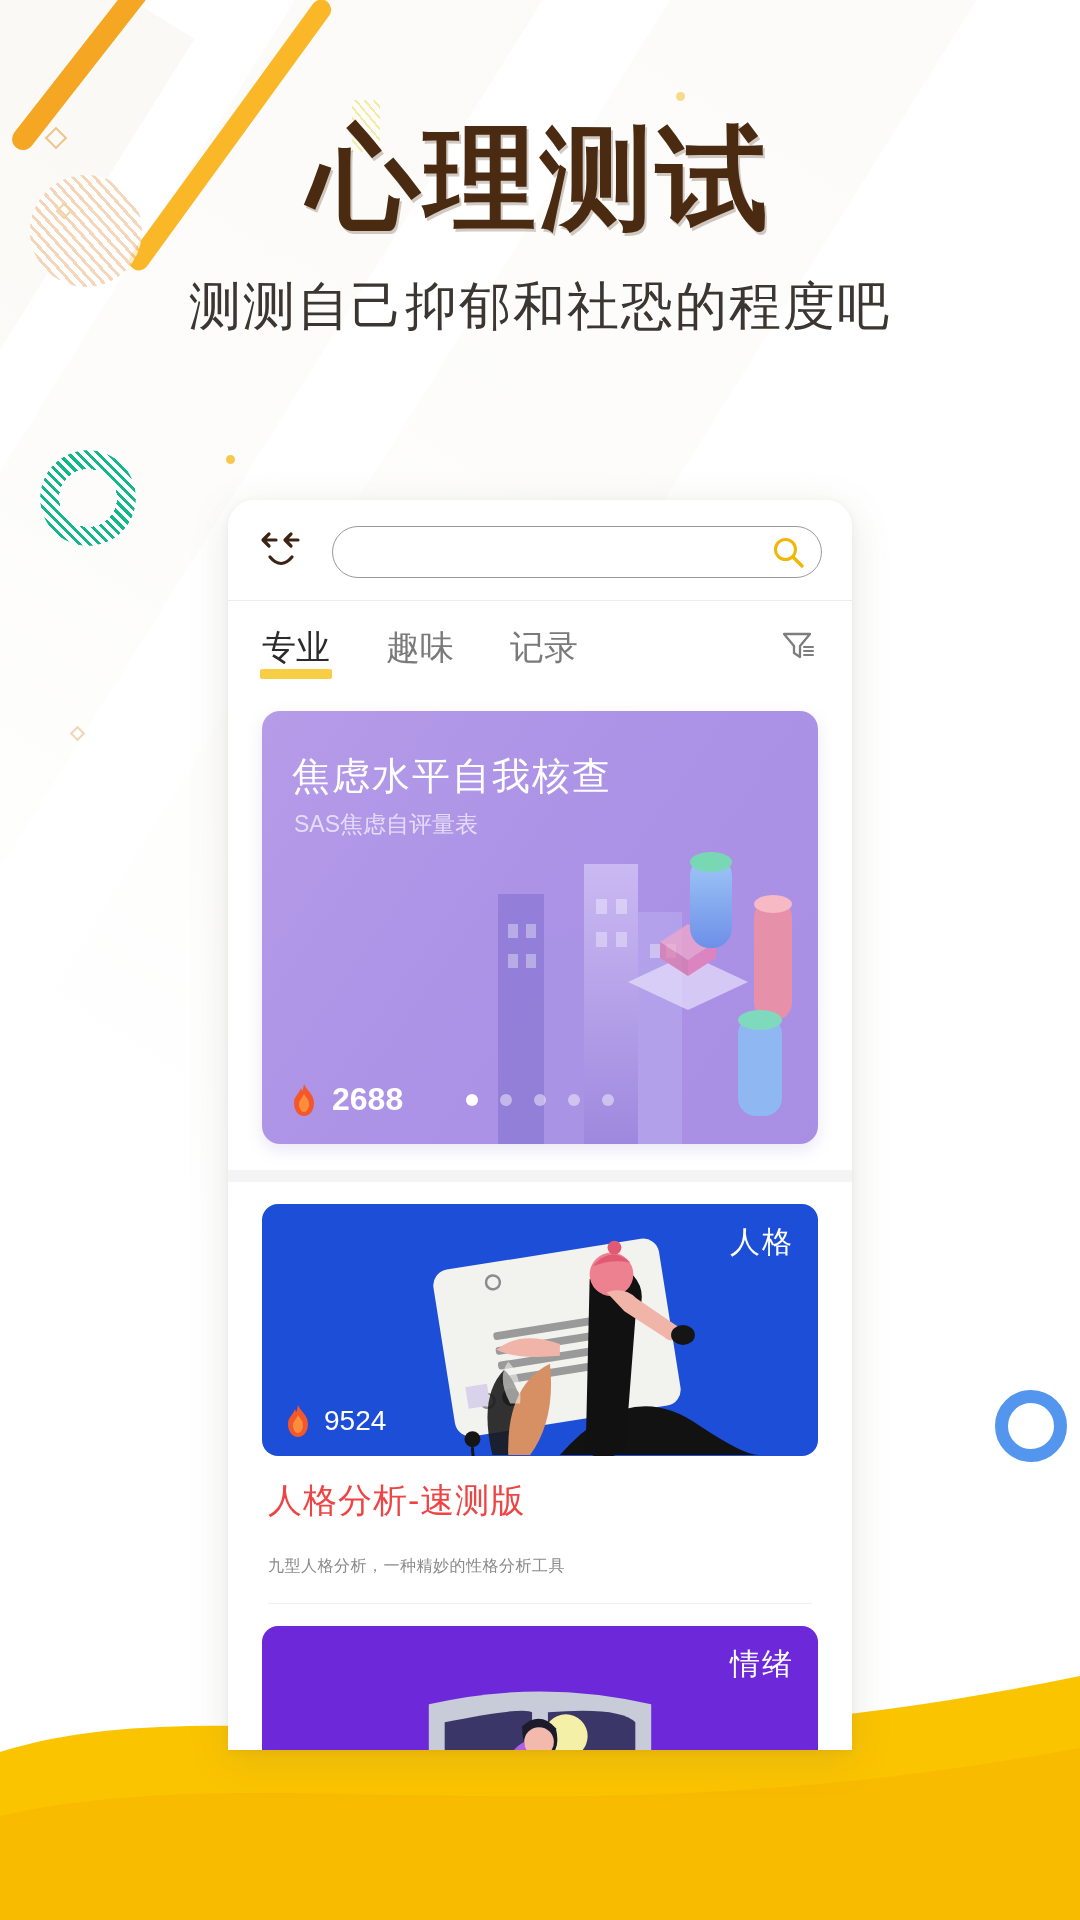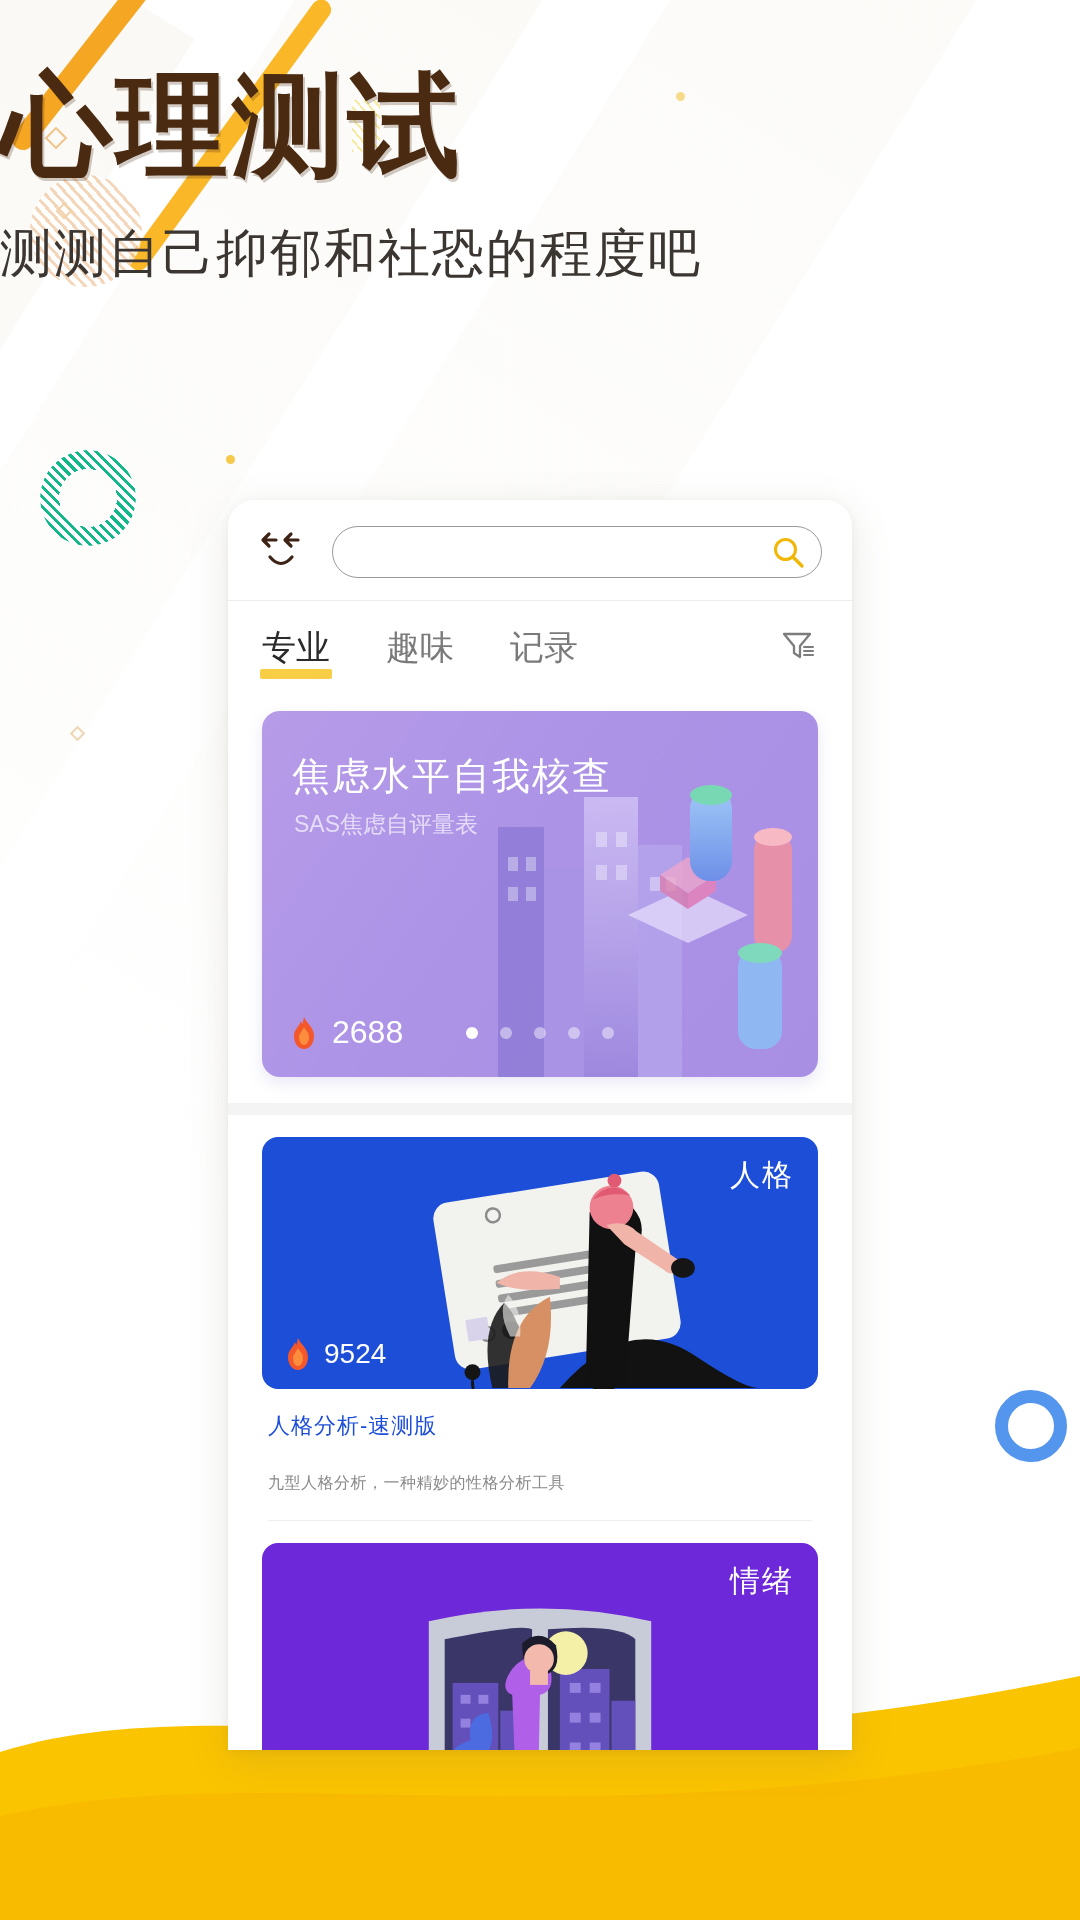--- a/index.html
+++ b/index.html
@@ -76,21 +76,21 @@
     background:#F6C84C;
   }
   .dot-1 { left:226px; top:455px; }
   .dot-2 { left:676px; top:92px; background:#F7DB8A; }
 
   
   .wave-wrap { position:absolute; left:0; right:0; bottom:0; height:340px; z-index:1; }
   .wave-wrap svg { display:block; width:100%; height:100%; }
 
   
-  .header { position:relative; z-index:3; text-align:left; padding-top:67px; }
+  .header { position:relative; z-index:3; text-align:center; padding-top:120px; }
   .main-title {
     font-size:112px;
     font-weight:bold;
     color:#4A2B12;
     letter-spacing:4px;
     line-height:1.05;
     text-shadow:2px 3px 0 rgba(74,43,18,0.25);
   }
   .sub-title {
     margin-top:34px;
@@ -165,40 +165,40 @@
     height:10px;
     background:#F7CE46;
     border-radius:2px;
   }
   .filter-btn { margin-left:auto; width:40px; height:40px; cursor:pointer; }
 
   
   .hero-wrap { padding:14px 34px 26px 34px; }
   .hero-card {
     position:relative;
-    height:366px;
+    height:433px;
     border-radius:18px;
     overflow:hidden;
     background:linear-gradient(125deg,#B69BE8 0%,#AC93E6 45%,#A88FE4 100%);
     box-shadow:0 6px 16px rgba(140,120,200,0.18);
   }
   .hero-title {
     position:absolute; left:30px; top:40px;
     font-size:38px; color:#FFFFFF; letter-spacing:2px;
   }
   .hero-sub {
     position:absolute; left:32px; top:98px;
     font-size:23px; color:#E5DCF8;
   }
   .hero-fire-row {
     position:absolute; left:28px; bottom:26px;
     display:flex; align-items:center; gap:14px;
   }
   .fire-icon { width:28px; height:34px; }
-  .hero-count { font-size:32px; color:#FFFFFF; }
+  .hero-count { font-size:32px; color:#FFFFFF;font-weight:bold; }
   .dots {
     position:absolute; bottom:38px; left:0; right:0;
     display:flex; justify-content:center; gap:22px;
   }
   .dot { width:12px; height:12px; border-radius:50%; background:rgba(255,255,255,0.45); }
   .dot.on { background:#FFFFFF; }
 
   .hero-art { position:absolute; right:0; bottom:0; width:380px; height:340px; }
 
   .section-sep { height:12px; background:#F4F4F4; }
@@ -217,21 +217,21 @@
     position:absolute; right:24px; top:18px;
     font-size:30px; color:#FFFFFF; letter-spacing:2px;
   }
   .fire-row {
     position:absolute; left:22px; bottom:18px;
     display:flex; align-items:center; gap:12px;
     z-index:4;
   }
   .fire-count { font-size:28px; color:#FFFFFF;text-align:center; }
   .item-meta { padding:22px 6px 0 6px; }
-  .item-title { font-size:22px; color:#1d4ed8; letter-spacing:1px; }
+  .item-title { font-size:34px; color:#ef4444; letter-spacing:1px; }
   .item-desc  { margin-top:32px; font-size:16px; color:#8A8A8A; letter-spacing:.5px; }
   .item-rule { margin-top:26px; height:1px; background:#EFEFEF; }
 </style>
 </head>
 <body>
 
 <div class="bg-layer">
   <div class="diag-streak" style="left:-60px; top:-120px; width:300px; height:1400px; opacity:.55;"></div>
   <div class="diag-streak" style="left:420px; top:-200px; width:210px; height:1500px; opacity:.45;"></div>
   <div class="diag-streak" style="left:820px; top:-240px; width:260px; height:1600px; opacity:.4;"></div>

